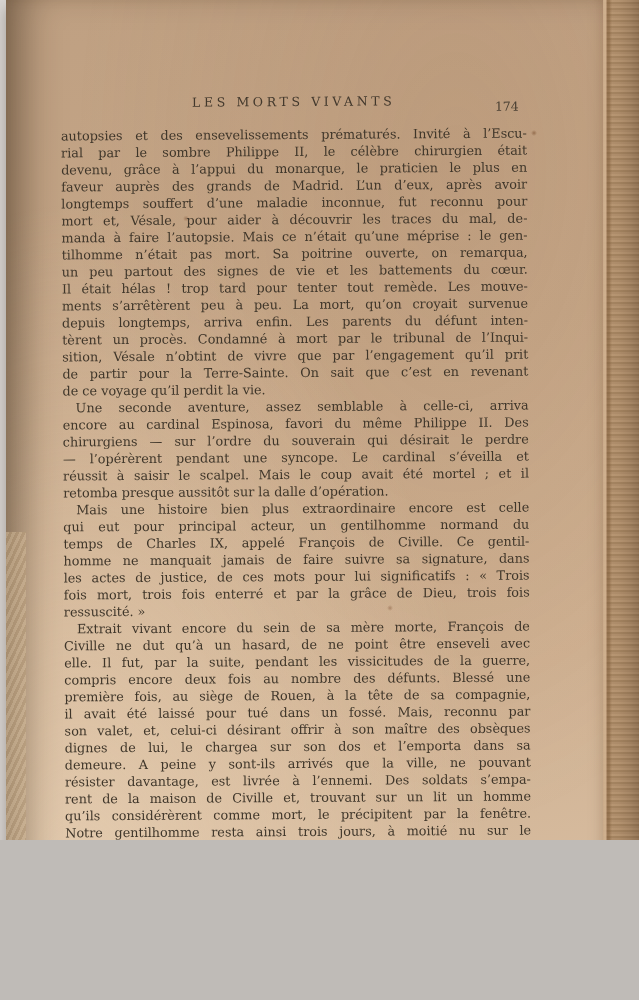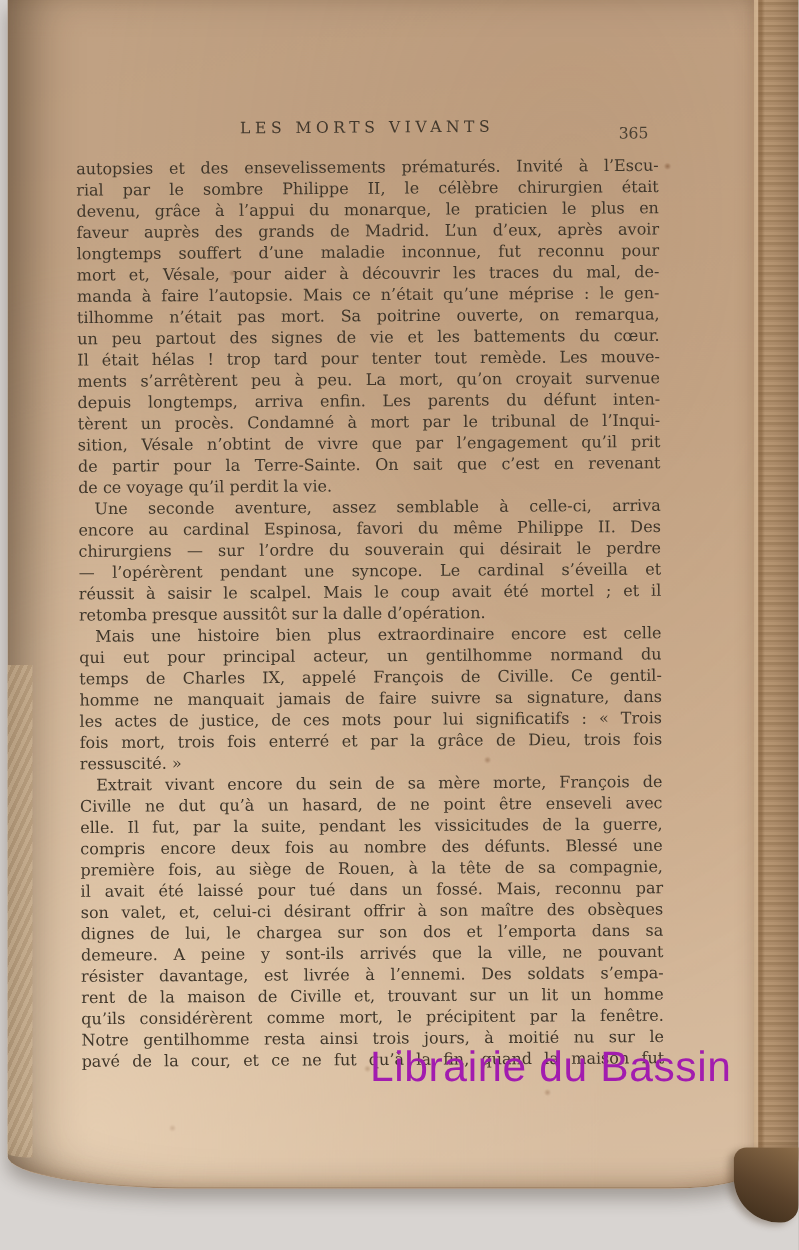--- a/index.html
+++ b/index.html
@@ -1,17 +1,17 @@
 <!DOCTYPE html>
 <html><head>
 <meta charset="utf-8">
 <style>
   html,body { margin:0; padding:0; background:#bfbbb7; }
   .photo {
-    position:relative; width:639px; height:1000px; overflow:hidden;
+    position:relative; width:639px; height:840px; overflow:hidden;
     background:#d8d4d1;
     font-family:"DejaVu Serif", serif;
   }
   
   .page {
     position:absolute; left:6px; top:0; width:600px; height:950px;
     background:
       radial-gradient(ellipse at 12% 96%, rgba(240,219,192,.6), rgba(240,219,192,0) 55%),
       radial-gradient(ellipse at 75% 18%, rgba(150,108,74,.14), rgba(150,108,74,0) 60%),
       radial-gradient(circle 2px at 88% 14%, rgba(110,65,35,.55), rgba(110,65,35,0) 3px),
@@ -84,21 +84,21 @@
 </style>
 </head>
 <body>
 
 <div class="photo">
   <div class="page">
     <div class="gutter-texture"></div>
     <div class="text-block">
       <div class="header-row">
         <div class="header-title">LES MORTS VIVANTS</div>
-        <div class="page-number">365</div>
+        <div class="page-number">174</div>
       </div>
       <div>
           <div class="para">
             <div class="line">autopsies et des ensevelissements prématurés. Invité à l’Escu-</div>
             <div class="line">rial par le sombre Philippe II, le célèbre chirurgien était</div>
             <div class="line">devenu, grâce à l’appui du monarque, le praticien le plus en</div>
             <div class="line">faveur auprès des grands de Madrid. L’un d’eux, après avoir</div>
             <div class="line">longtemps souffert d’une maladie inconnue, fut reconnu pour</div>
             <div class="line">mort et, Vésale, pour aider à découvrir les traces du mal, de-</div>
             <div class="line">manda à faire l’autopsie. Mais ce n’était qu’une méprise : le gen-</div>

